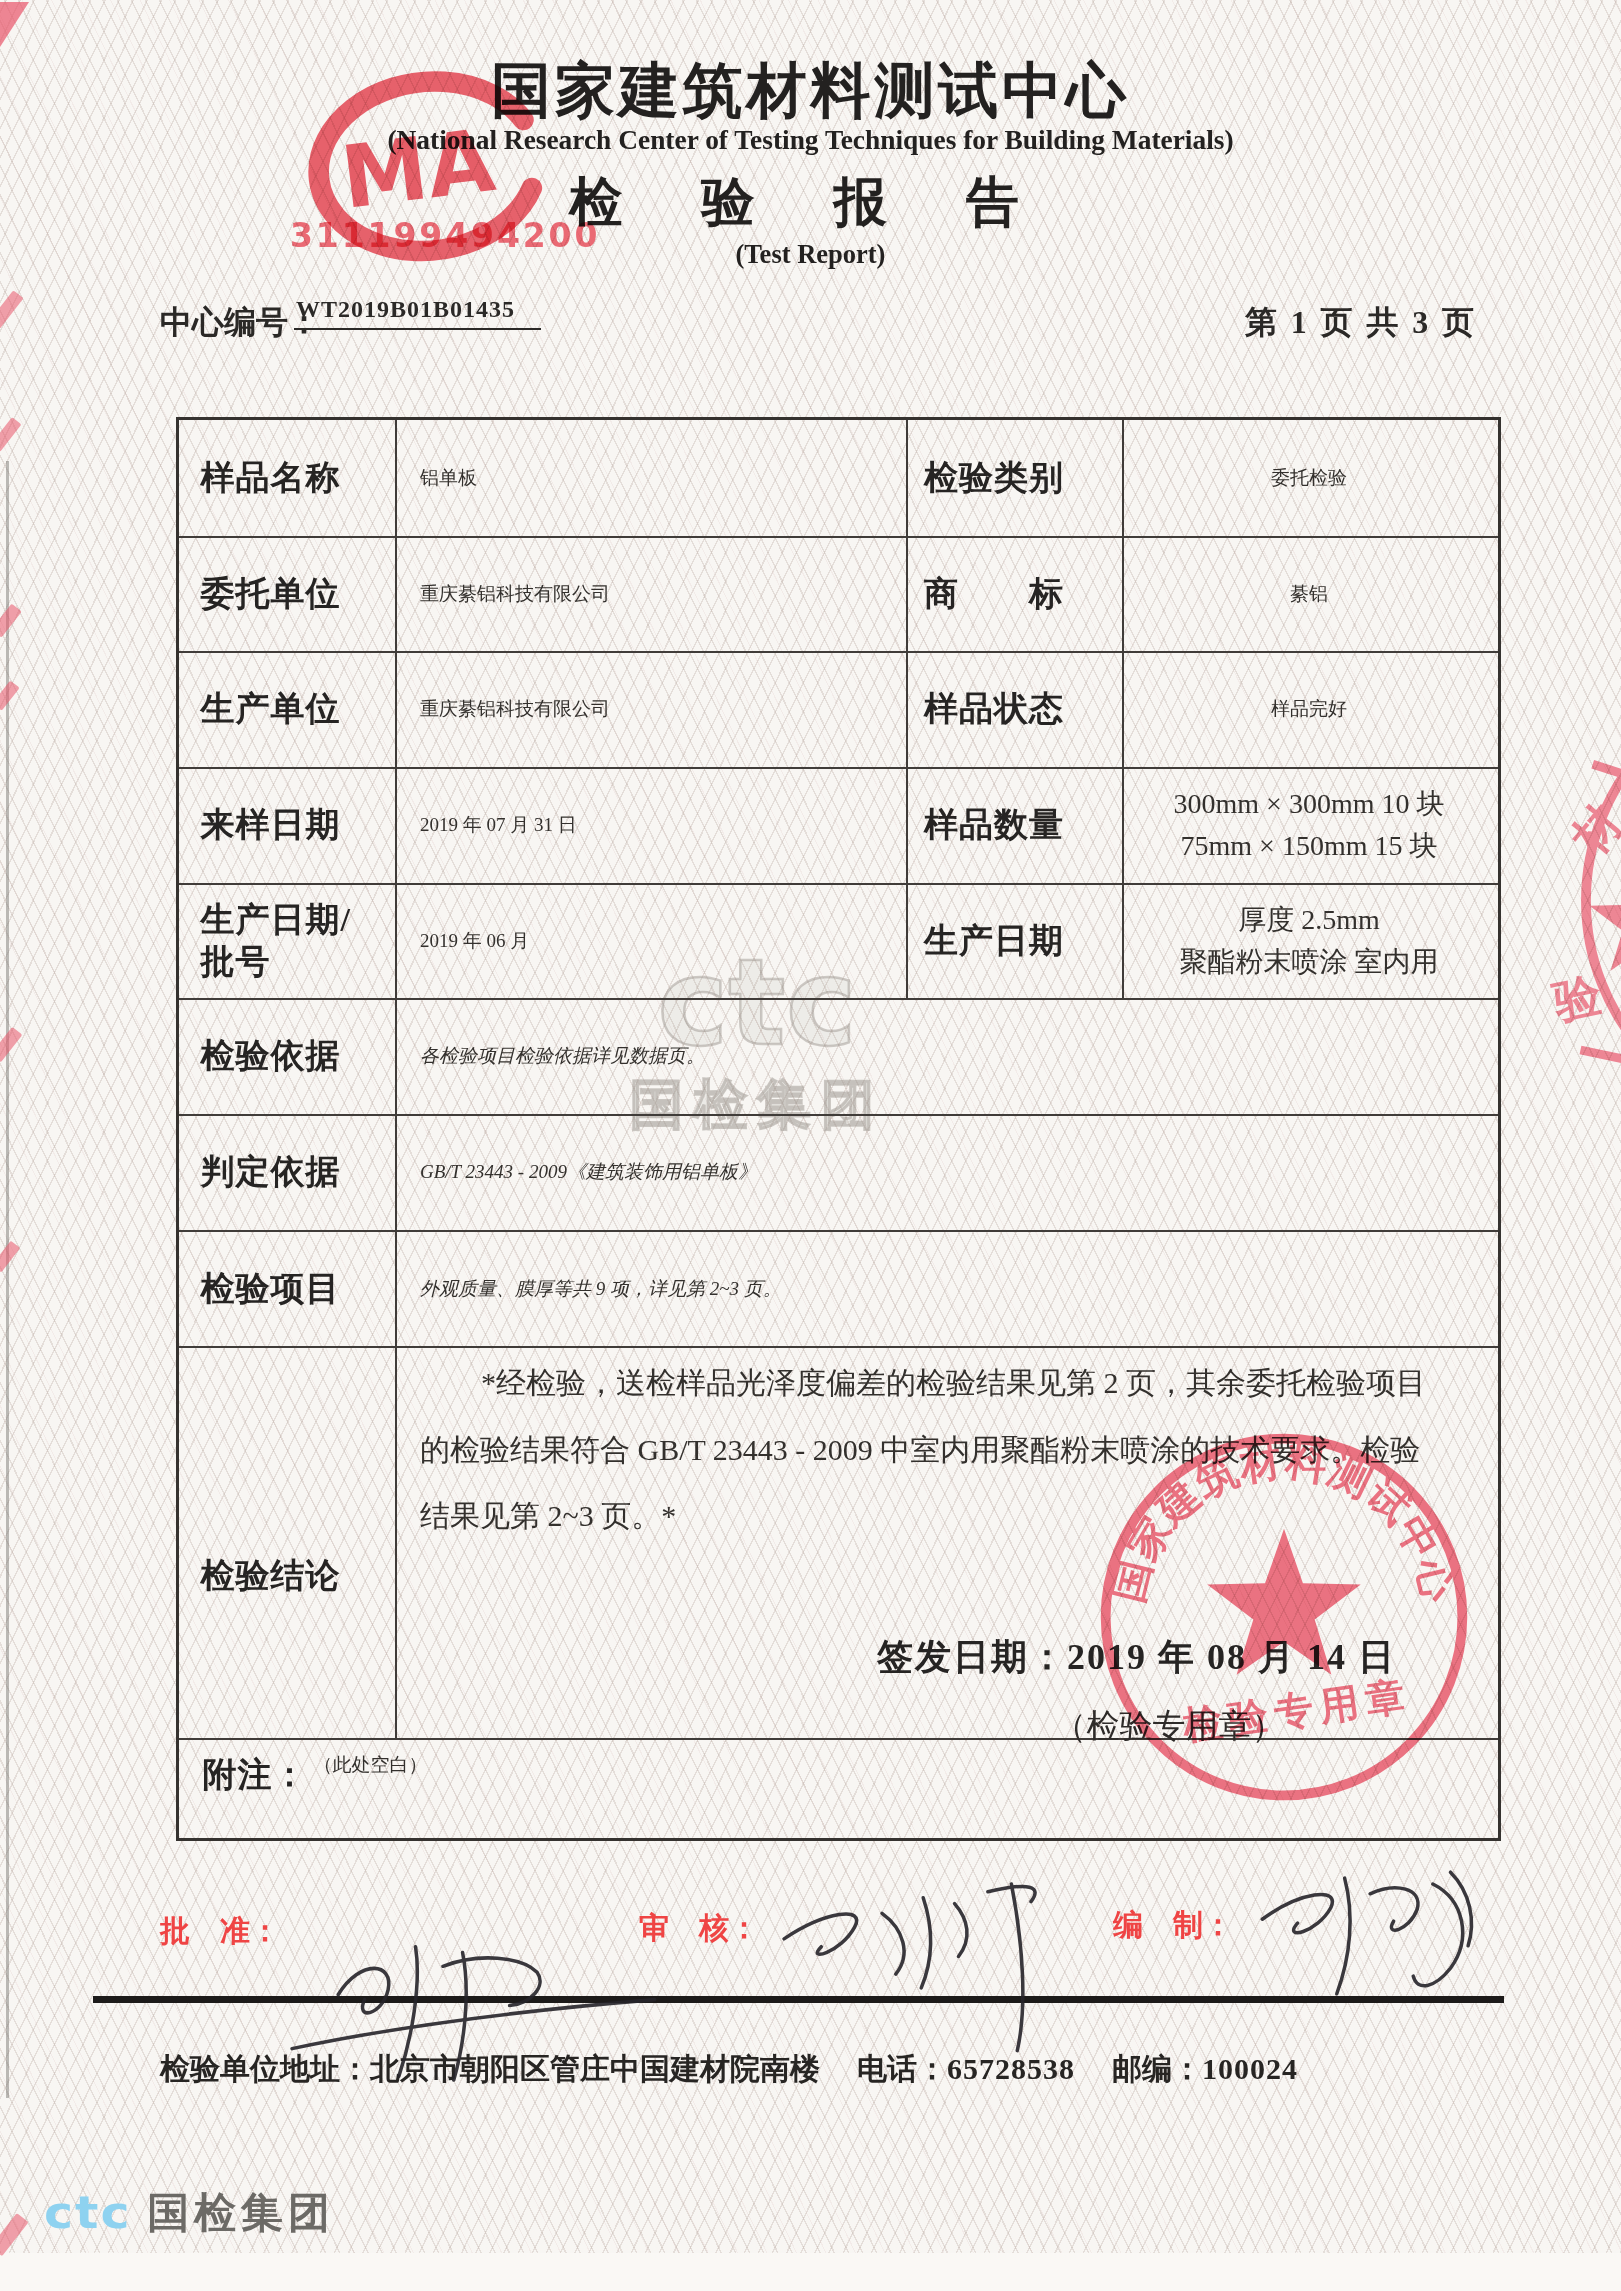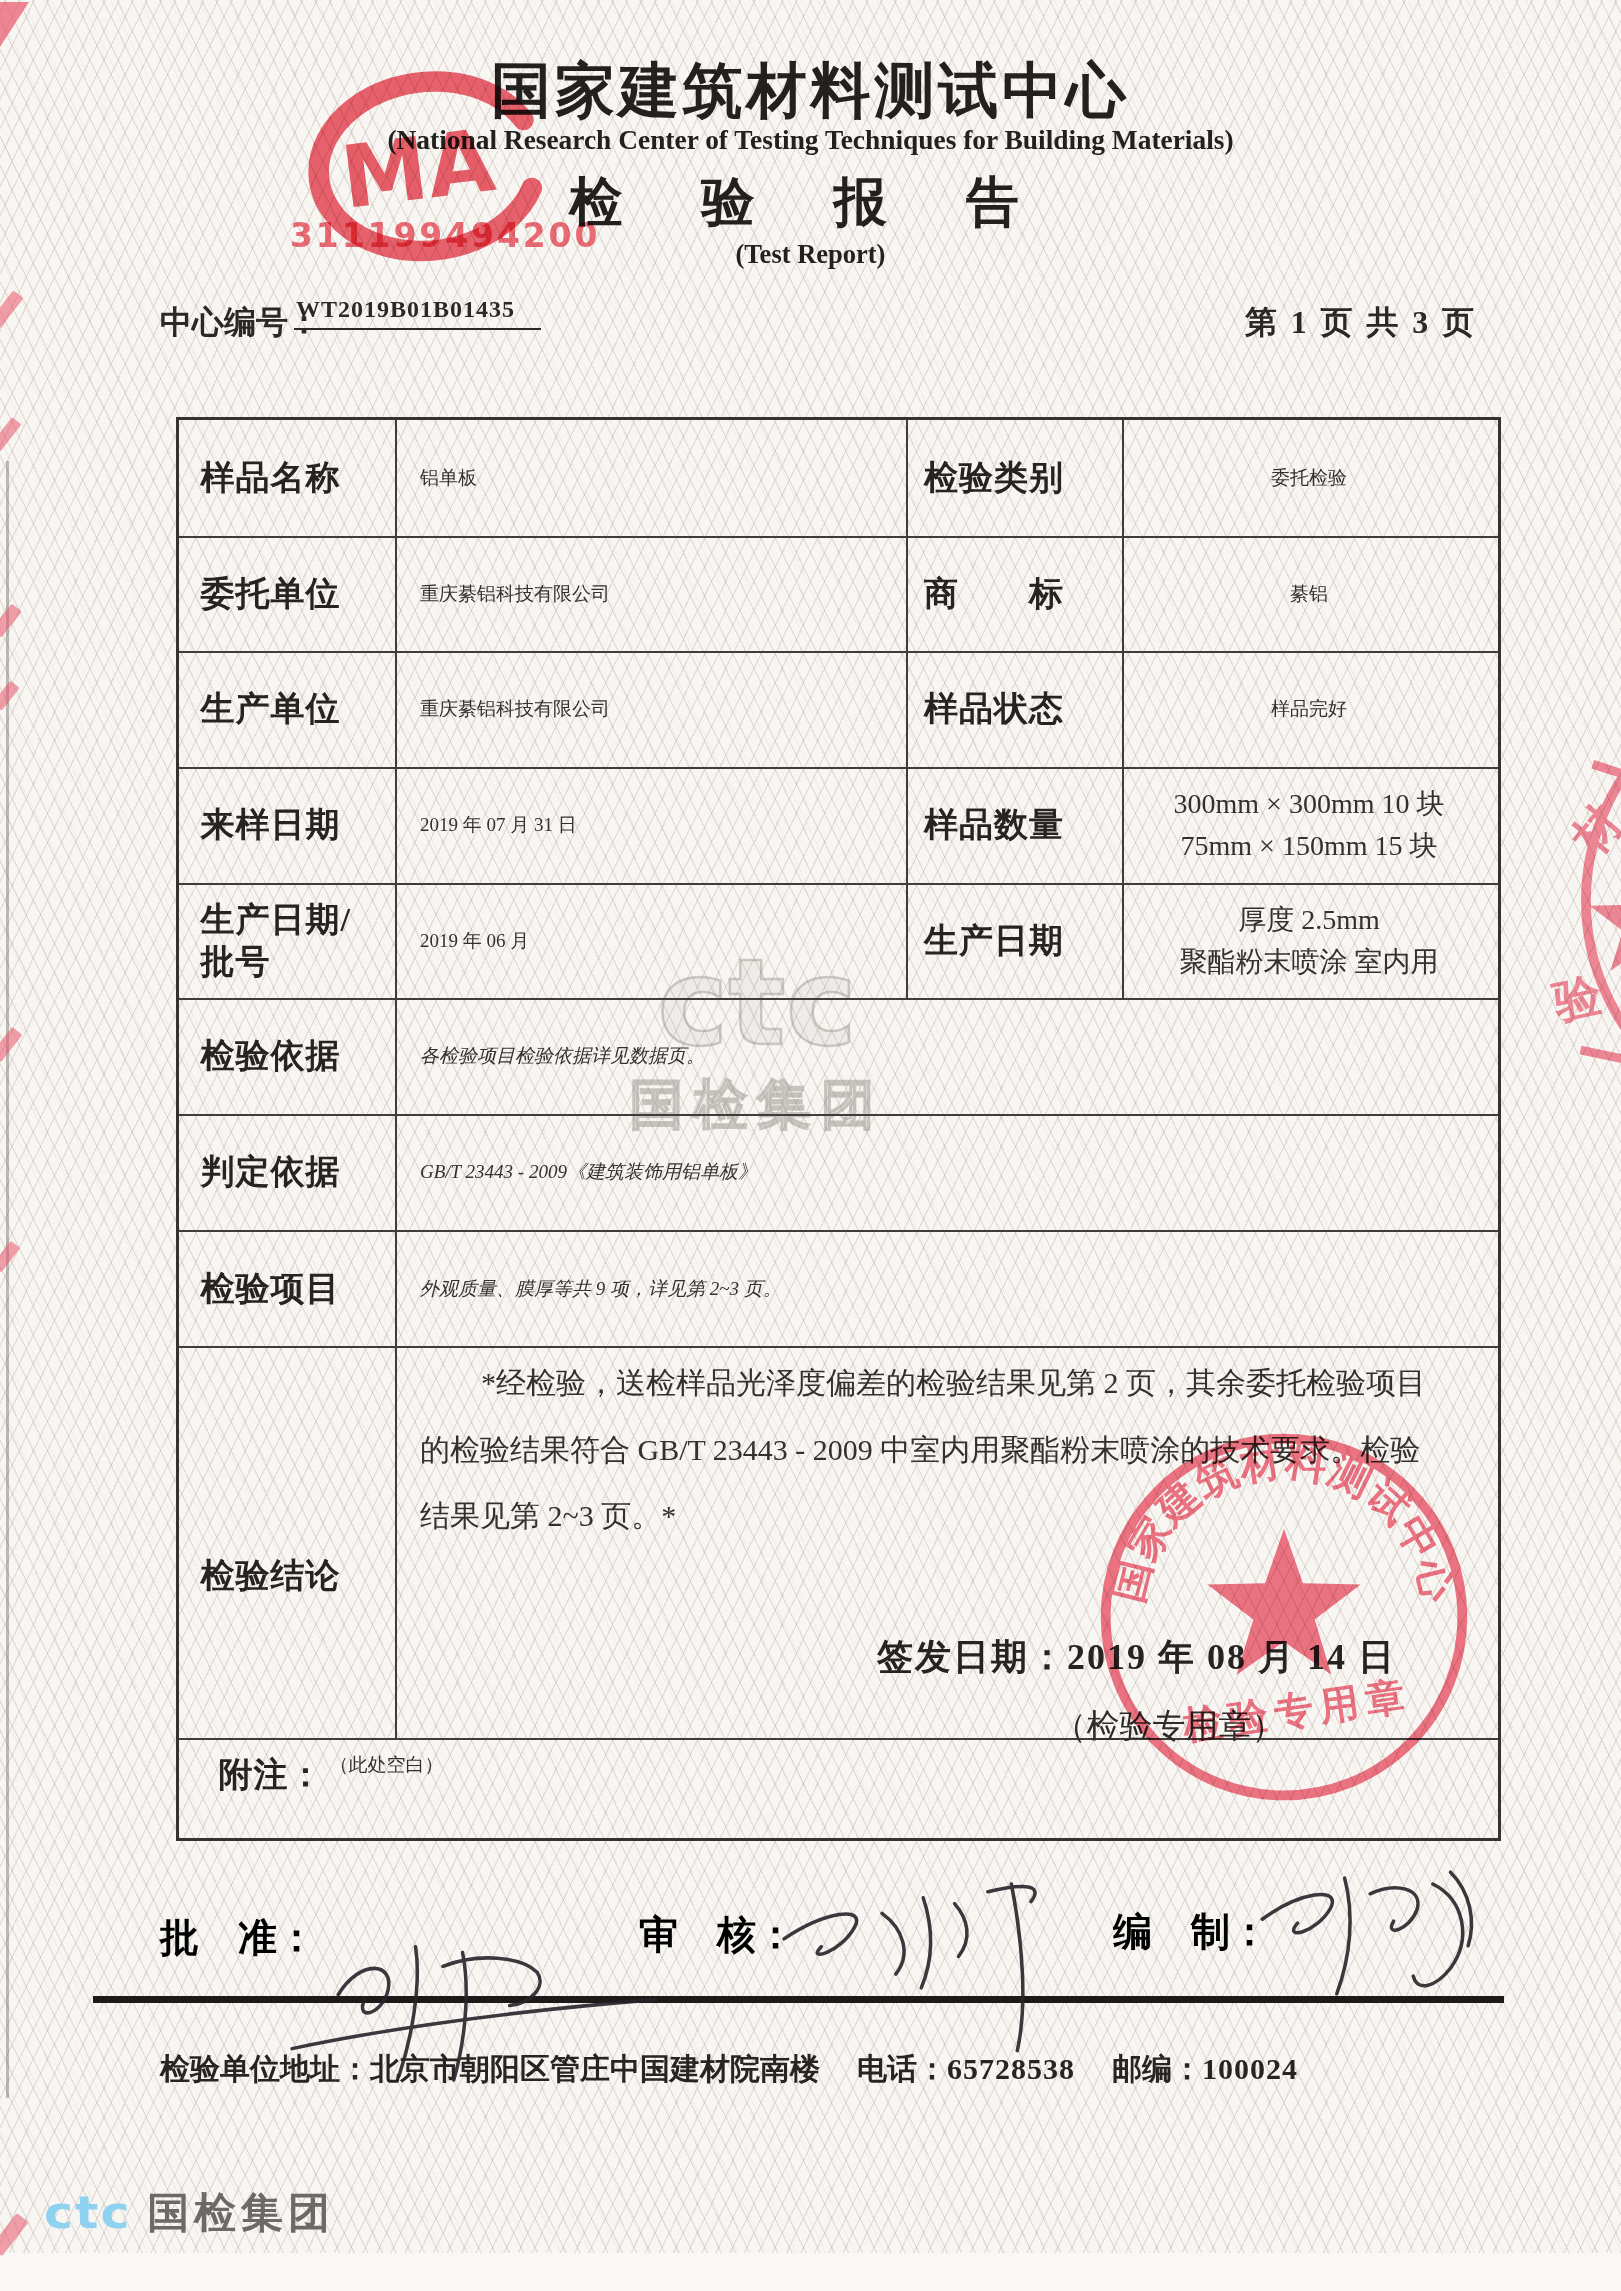--- a/index.html
+++ b/index.html
@@ -66,21 +66,21 @@
             mix-blend-mode:multiply;opacity:.85;overflow:visible;}
 
   
   .wm{position:absolute;left:600px;top:943px;width:314px;text-align:center;z-index:1;}
   .wm-ctc{font-family:"DejaVu Sans","Liberation Sans",sans-serif;font-weight:bold;font-size:120px;line-height:1;
           color:rgba(150,145,138,.10);-webkit-text-stroke:2.5px rgba(150,145,138,.45);}
   .wm-grp{margin-top:5.9px;font-weight:bold;font-size:54px;letter-spacing:9.8px;
           color:rgba(150,145,138,.12);-webkit-text-stroke:1.5px rgba(150,145,138,.45);}
 
   
-  .sig-label{position:absolute;font-size:39px;font-weight:700;color:#000000;z-index:2;}
+  .sig-label{position:absolute;font-size:30px;font-weight:700;color:#ef4444;z-index:2;}
   .sl1{left:160px;top:1911px;} .sl2{left:639px;top:1908px;} .sl3{left:1113px;top:1905px;}
   .sigsvg{position:absolute;left:0;top:0;width:1621px;height:2292px;z-index:5;pointer-events:none;}
   .rule{position:absolute;left:93px;top:1996px;width:1411px;height:6.9px;background:#1d1b1a;z-index:2;}
   .addr{position:absolute;left:160px;top:2049px;width:1353px;z-index:2;font-size:30px;font-weight:700;
         color:#272523;display:flex;gap:37px;white-space:nowrap;}
   .addr .num{font-family:"Liberation Serif",serif;letter-spacing:1px;}
   .logo{position:absolute;left:44px;top:2184px;z-index:2;display:flex;align-items:center;}
   .logo-ctc{font-family:"DejaVu Sans","Liberation Sans",sans-serif;font-weight:bold;font-size:49px;
             color:#8ed2f0;letter-spacing:2px;transform:scaleY(.92);}
   .logo-grp{margin-left:15.7px;font-weight:700;font-size:42px;color:#6c6a66;letter-spacing:4.9px;
@@ -181,21 +181,21 @@
     <div class="cell c1 r8 lab">检验项目</div>
     <div class="cell c2w r8 val">外观质量、膜厚等共 9 项，详见第 2~3 页。</div>
 
     <div class="cell c1 r9 lab">检验结论</div>
     <div class="concl-line cl1">*经检验，送检样品光泽度偏差的检验结果见第 2 页，其余委托检验项目</div>
     <div class="concl-line cl2">的检验结果符合 GB/T 23443 - 2009 中室内用聚酯粉末喷涂的技术要求。检验</div>
     <div class="concl-line cl3">结果见第 2~3 页。*</div>
     <div class="issue">签发日期：2019 年 08 月 14 日</div>
     <div class="sealnote">（检验专用章）</div>
 
-    <div class="cell r10" style="left:23.5px;width:1274px;margin-left:16px;">
+    <div class="cell r10" style="left:23.5px;width:1274px;">
       <span class="lab">附注：</span>
       <span class="val" style="margin-left:5.9px;">（此处空白）</span>
     </div>
   </div>
 
   <svg class="seal" viewBox="0 0 400 400">
     <circle cx="200" cy="200" r="182" fill="none" stroke="#f0677a" stroke-width="10"></circle>
     <path id="sealArc" d="M 55.6,187.4 A 145,145 0 0 1 344.4,187.4" fill="none"></path>
     <text font-size="42" font-weight="bold" fill="#f0677a" letter-spacing="2" font-family="Liberation Serif, DejaVu Serif, serif">
       <textPath href="#sealArc" startOffset="0" textLength="430">国家建筑材料测试中心</textPath>

